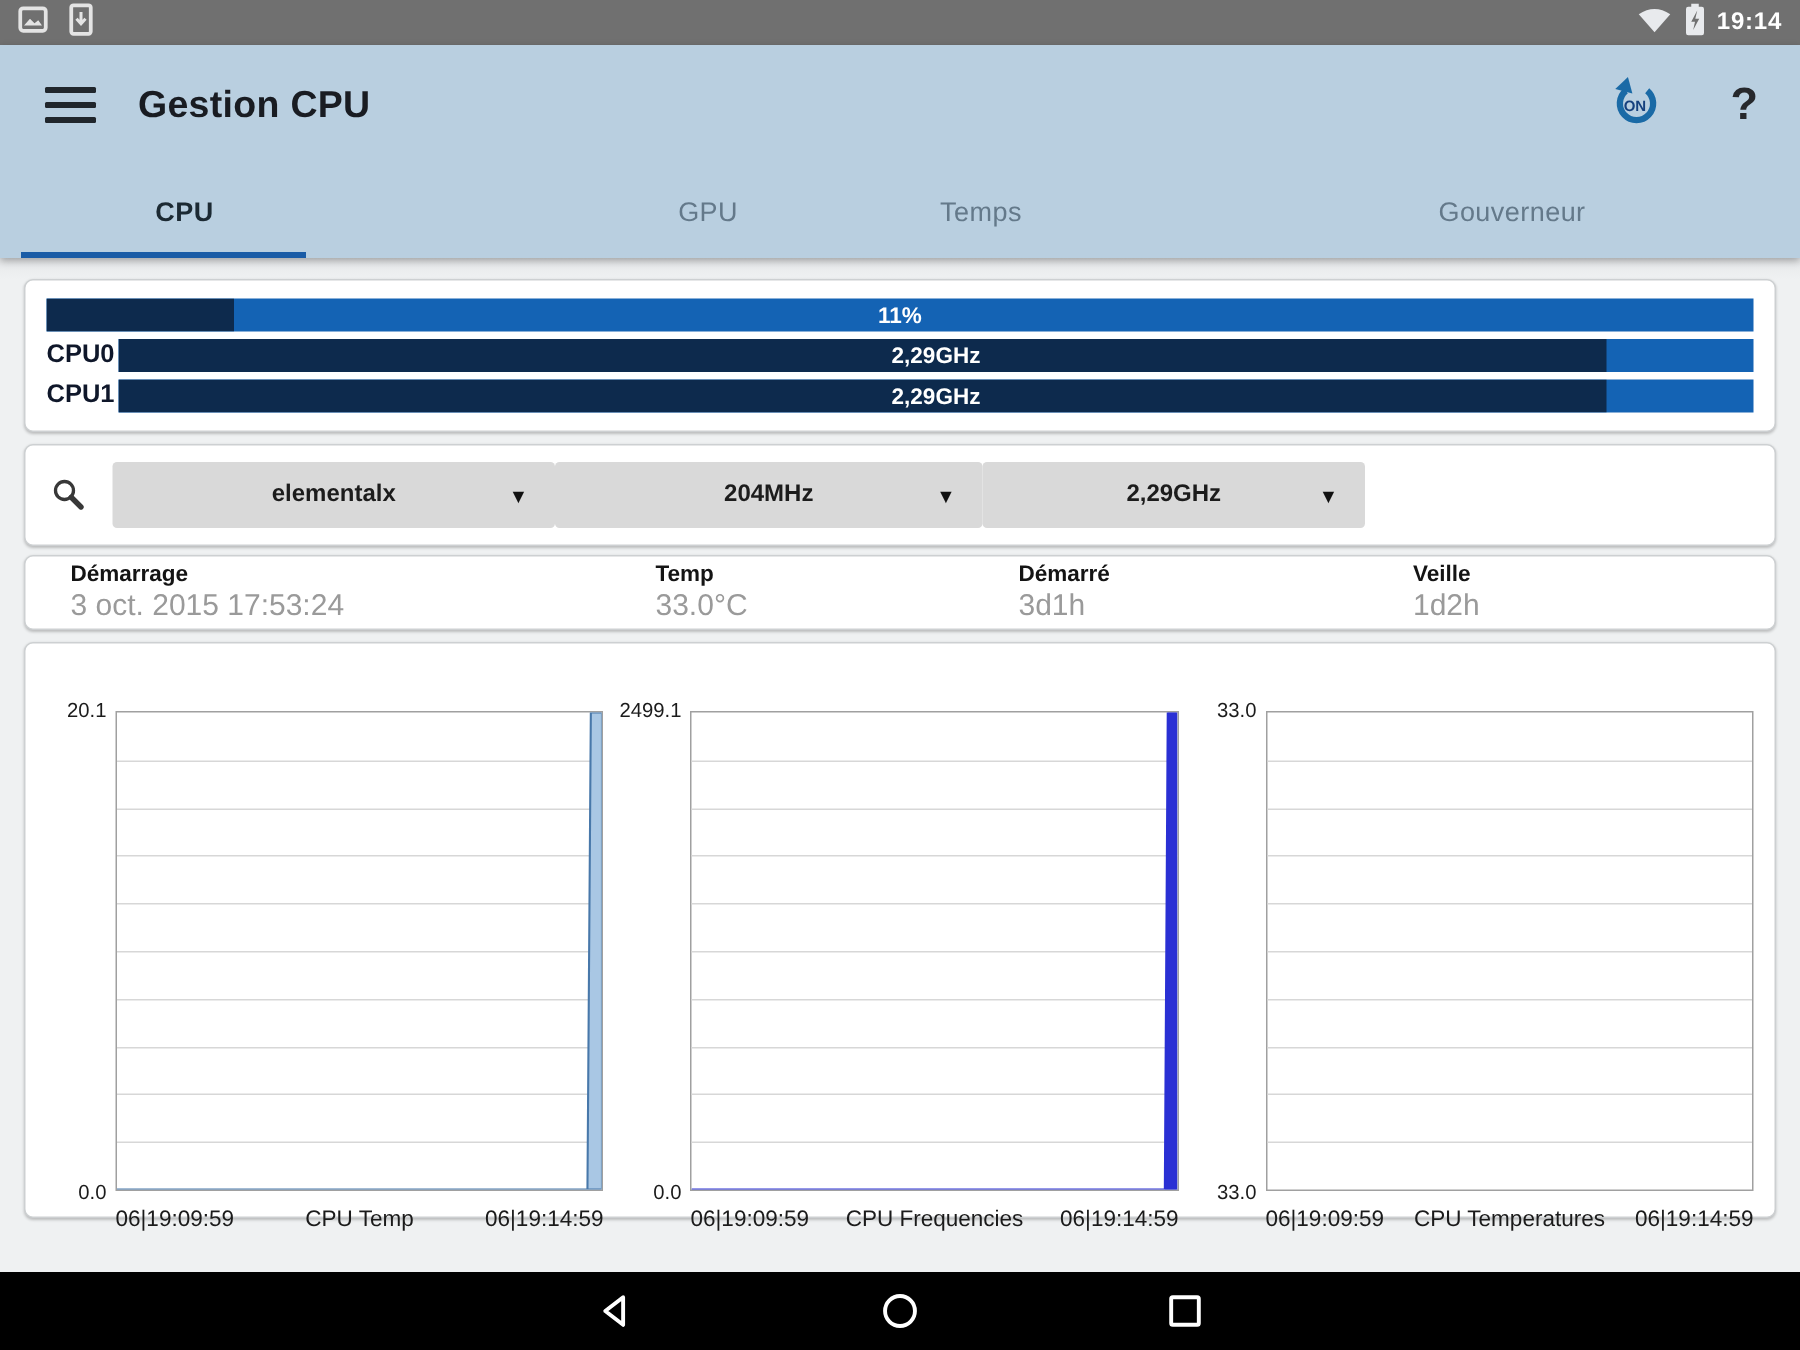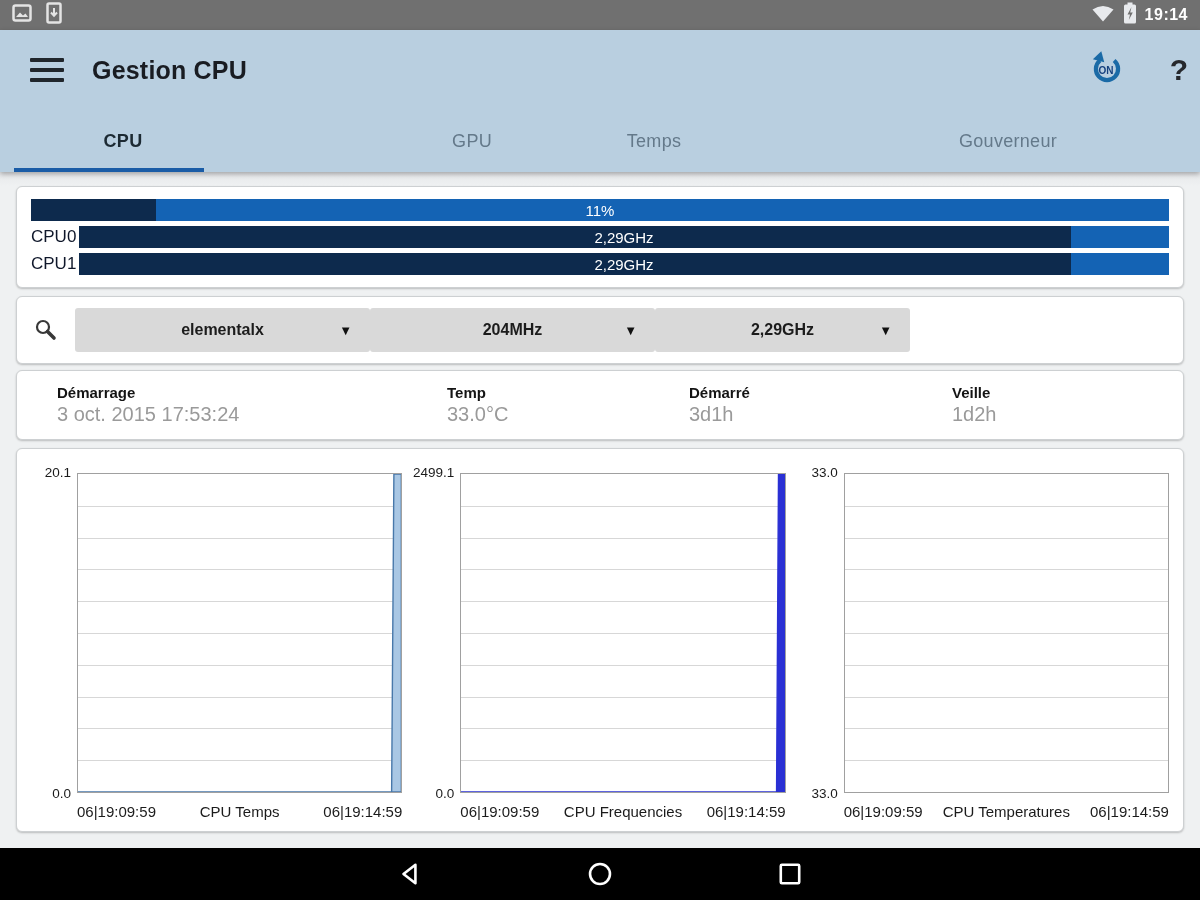--- a/index.html
+++ b/index.html
@@ -8,62 +8,62 @@
   .screen { width:1200px; height:900px; display:flex; flex-direction:column; position:relative; }
 
   
   .status-bar { height:30px; background:#707070; display:flex; align-items:center; padding:0 12px; color:#fff; flex:0 0 auto; }
   .status-left { display:flex; gap:14px; align-items:center; }
   .status-right { margin-left:auto; display:flex; gap:8px; align-items:center; }
   .status-time { font-size:16px; font-weight:bold; color:#fff; letter-spacing:0.5px; }
 
   
   .header { background:#b9cfe0; box-shadow:0 2px 5px rgba(0,0,0,0.30); z-index:5; flex:0 0 auto; }
-  .app-bar { height:80px; display:flex; align-items:center; padding:0 6px 0 30px; }
+  .app-bar { height:80px; display:flex; align-items:center; padding:0 22px 0 30px; }
   .menu-btn { width:34px; height:24px; display:flex; flex-direction:column; justify-content:space-between; cursor:pointer; margin-right:28px; }
   .menu-btn span { display:block; height:4px; background:#20262c; border-radius:1px; }
   .app-title { font-size:25px; font-weight:bold; color:#191c22; letter-spacing:0.2px; }
   .appbar-actions { margin-left:auto; display:flex; align-items:center; gap:38px; }
   .help-btn { font-size:30px; font-weight:bold; color:#26282c; line-height:1; padding:0 6px; }
 
   .tab-bar { height:62px; display:flex; align-items:stretch; }
   .tab { position:relative; display:flex; align-items:center; justify-content:center; font-size:18px; color:#64798a; letter-spacing:0.3px; }
   .tab-cpu { width:20.5%; } .tab-gpu { width:20.5%;justify-content:flex-end; } .tab-temps { width:27%; } .tab-gouv { width:32%; }
   .tab.active { color:#1c2a33; font-weight:bold; }
   .tab.active .tab-underline { position:absolute; left:14px; right:42px; bottom:0; height:4px; background:#1a5ca6; }
 
   
   .content { flex:1 1 auto; background:linear-gradient(#e6e8ea, #eff1f2 14px); padding:14px 16px 0 16px; }
   .card { background:#fff; border:1px solid #cdd0d2; border-radius:6px; box-shadow:0 1px 2px rgba(0,0,0,0.22); }
 
   
   .usage-card { height:102px; padding:12px 14px; display:flex; flex-direction:column; justify-content:space-between; margin-bottom:8px; }
-  .bar-row { display:flex; align-items:center; height:22px; }
+  .bar-row { display:flex; height:22px;font-weight:bold; }
   .core-label { width:48px; font-size:17px; color:#0f172a; flex:0 0 auto; }
   .hbar { flex:1; height:22px; background:#1463b4; position:relative; overflow:hidden; }
   .hbar .fill { position:absolute; left:0; top:0; bottom:0; background:#0d2a4d; }
   .hbar .bar-text { position:absolute; left:0; right:0; top:0; bottom:0; display:flex; align-items:center; justify-content:center; color:#fff; font-size:15px; }
 
   
   .controls-card { height:68px; margin-bottom:6px; display:flex; align-items:center; padding:0 14px; }
   .search-btn { width:30px; height:30px; margin-right:14px; display:flex; align-items:center; justify-content:center; }
   .dropdown { height:44px; background:#d9d9d9; border-radius:3px; display:flex; align-items:center; justify-content:center; position:relative; font-size:16px; font-weight:600; color:#1c1c1c; }
   .dd-governor { width:295px; }
   .dd-min { width:285px; }
   .dd-max { width:255px; }
   .dd-arrow { position:absolute; right:18px; font-size:13px; color:#111; }
 
   
-  .info-card { height:70px; margin-bottom:8px; display:grid; grid-template-columns:390px 242px 263px 1fr; align-items:center; padding-left:40px; }
+  .info-card { height:50px; margin-bottom:8px; display:grid; grid-template-columns:390px 242px 263px 1fr; align-items:center; padding-left:30px; }
   .info-item .info-label { font-size:15px; font-weight:bold; color:#141414; margin-bottom:2px; }
   .info-item .info-value { font-size:20px; color:#9a9a9a; }
 
   
   .charts-card { height:384px; padding:8px; display:flex; }
-  .chart-group { flex:1 1 0; position:relative; height:368px; }
+  .chart-group { flex:1 1 0; position:relative; height:368px;margin-top:21px; }
   .plot { position:absolute; left:52px; right:6px; top:16px; bottom:32px; background:#fff; border:1px solid #a0a0a0; }
   .gridline { position:absolute; left:0; right:0; height:1px; background:#d7d7d7; }
   .plot svg { position:absolute; left:0; top:0; width:100%; height:100%; }
   .y-max, .y-min { position:absolute; left:0; width:46px; text-align:right; font-size:13.5px; color:#1b1b1b; }
   .y-max { top:16px; transform:translateY(-55%); }
   .y-min { bottom:32px; transform:translateY(55%); }
   .x-row { position:absolute; left:52px; right:6px; bottom:5px; display:flex; justify-content:space-between; font-size:15px; color:#1b1b1b; }
 
   
   .nav-bar { height:52px; background:#000; flex:0 0 auto; display:flex; align-items:center; justify-content:center; gap:160px; }
@@ -220,21 +220,21 @@
             <div class="gridline" style="top: 60%;"></div>
             <div class="gridline" style="top: 70%;"></div>
             <div class="gridline" style="top: 80%;"></div>
             <div class="gridline" style="top: 90%;"></div>
             <svg viewBox="0 0 100 100" preserveAspectRatio="none">
               <polygon points="0,100 97,100 97.7,0 100,0 100,100" fill="#a9c7e4" stroke="#4878aa" stroke-width="1.4" vector-effect="non-scaling-stroke"></polygon>
             </svg>
           </div>
         <div class="x-row">
           <span>06|19:09:59</span>
-          <span>CPU Temps</span>
+          <span>CPU Temp</span>
           <span>06|19:14:59</span>
         </div>
       </div>
       <div class="chart-group">
         <span class="y-max">2499.1</span>
         <span class="y-min">0.0</span>
         <div class="plot">
             <div class="gridline" style="top: 10%;"></div>
             <div class="gridline" style="top: 20%;"></div>
             <div class="gridline" style="top: 30%;"></div>

